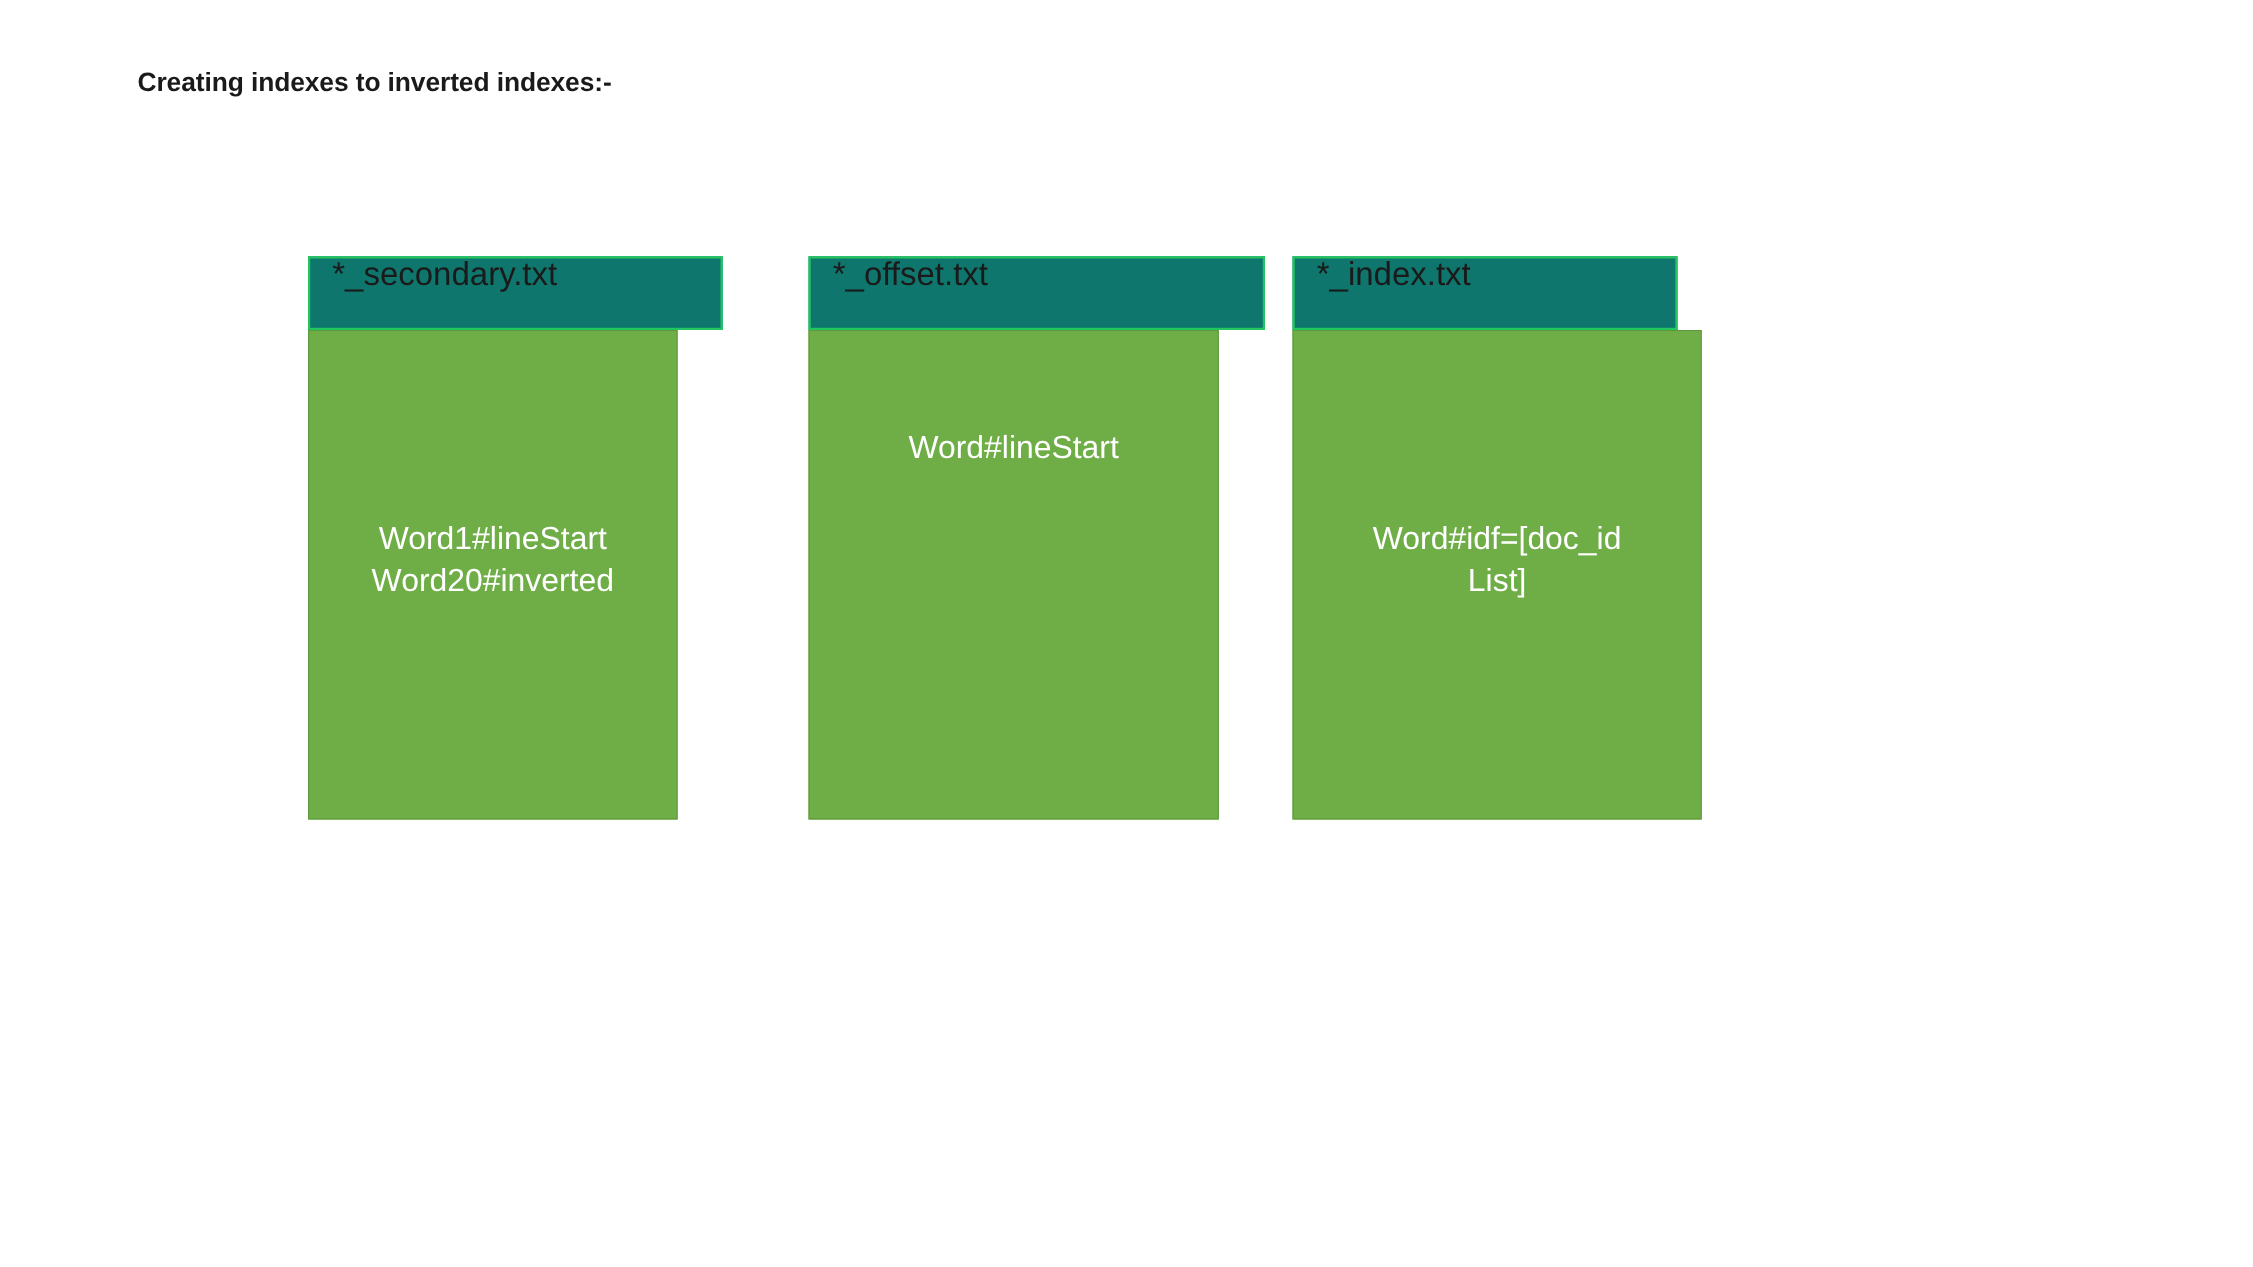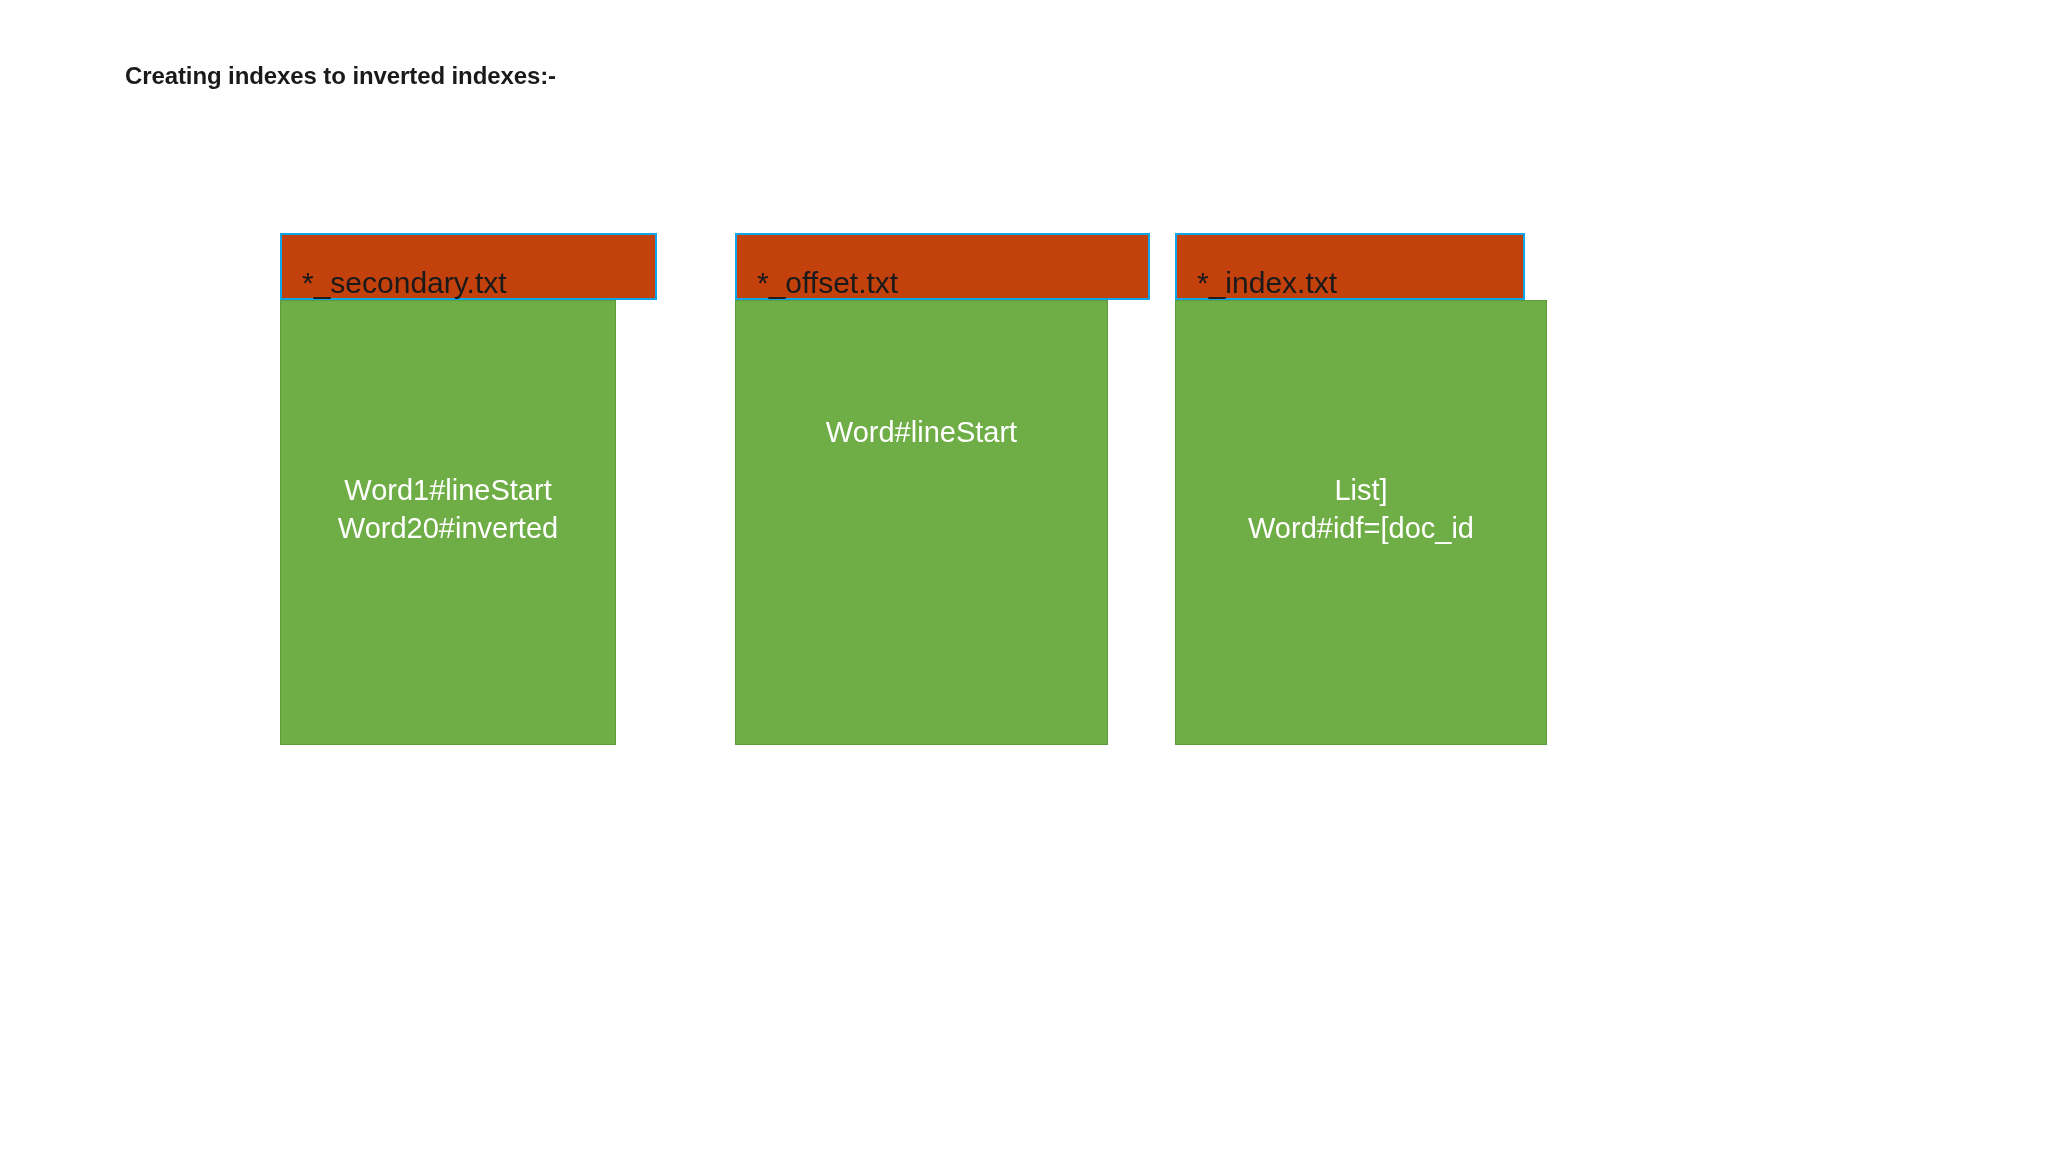--- a/index.html
+++ b/index.html
@@ -39,24 +39,24 @@
     position: absolute;
     top: 233px;
   }
 
   .file-header {
     position: absolute;
     left: 0;
     top: 0;
     height: 67px;
     box-sizing: border-box;
-    background: #c2410c;
-    border: 2px solid #0ea5e9;
+    background: #0f766e;
+    border: 2px solid #22c55e;
     display: flex;
-    align-items: flex-end;
+    align-items: flex-start;
     z-index: 3;
   }
 
   .file-header-label {
     padding-left: 20px;
     font-size: 30px;
     color: #1a1a1a;
     line-height: 1;
     white-space: nowrap;
   }
@@ -87,21 +87,21 @@
 
   
   .unit-1 { left: 280px; width: 377px; }
   .unit-1 .file-header { width: 377px; }
   .unit-1 .file-body   { width: 336px; }
   .unit-1 .file-body-text { margin-top: 170px; }
 
   .unit-2 { left: 735px; width: 375px; }
   .unit-2 .file-header { width: 415px; }
   .unit-2 .file-body   { width: 373px; }
-  .unit-2 .file-body-text { margin-top: 112px; }
+  .unit-2 .file-body-text { margin-top: 87px; }
 
   .unit-3 { left: 1175px; width: 373px; }
   .unit-3 .file-header { width: 350px; }
   .unit-3 .file-body   { width: 372px; }
   .unit-3 .file-body-text { margin-top: 170px; }
 </style>
 </head>
 <body>
 
 <div id="slide">
@@ -130,19 +130,19 @@
       </div>
     </div>
   </div>
 
   <div class="file-unit unit-3">
     <div class="file-header">
       <span class="file-header-label">*_index.txt</span>
     </div>
     <div class="file-body">
       <div class="file-body-text">
+        <div>Word#idf=[doc_id</div>
         <div>List]</div>
-        <div>Word#idf=[doc_id</div>
       </div>
     </div>
   </div>
 
 </div>
 
 </body></html>

